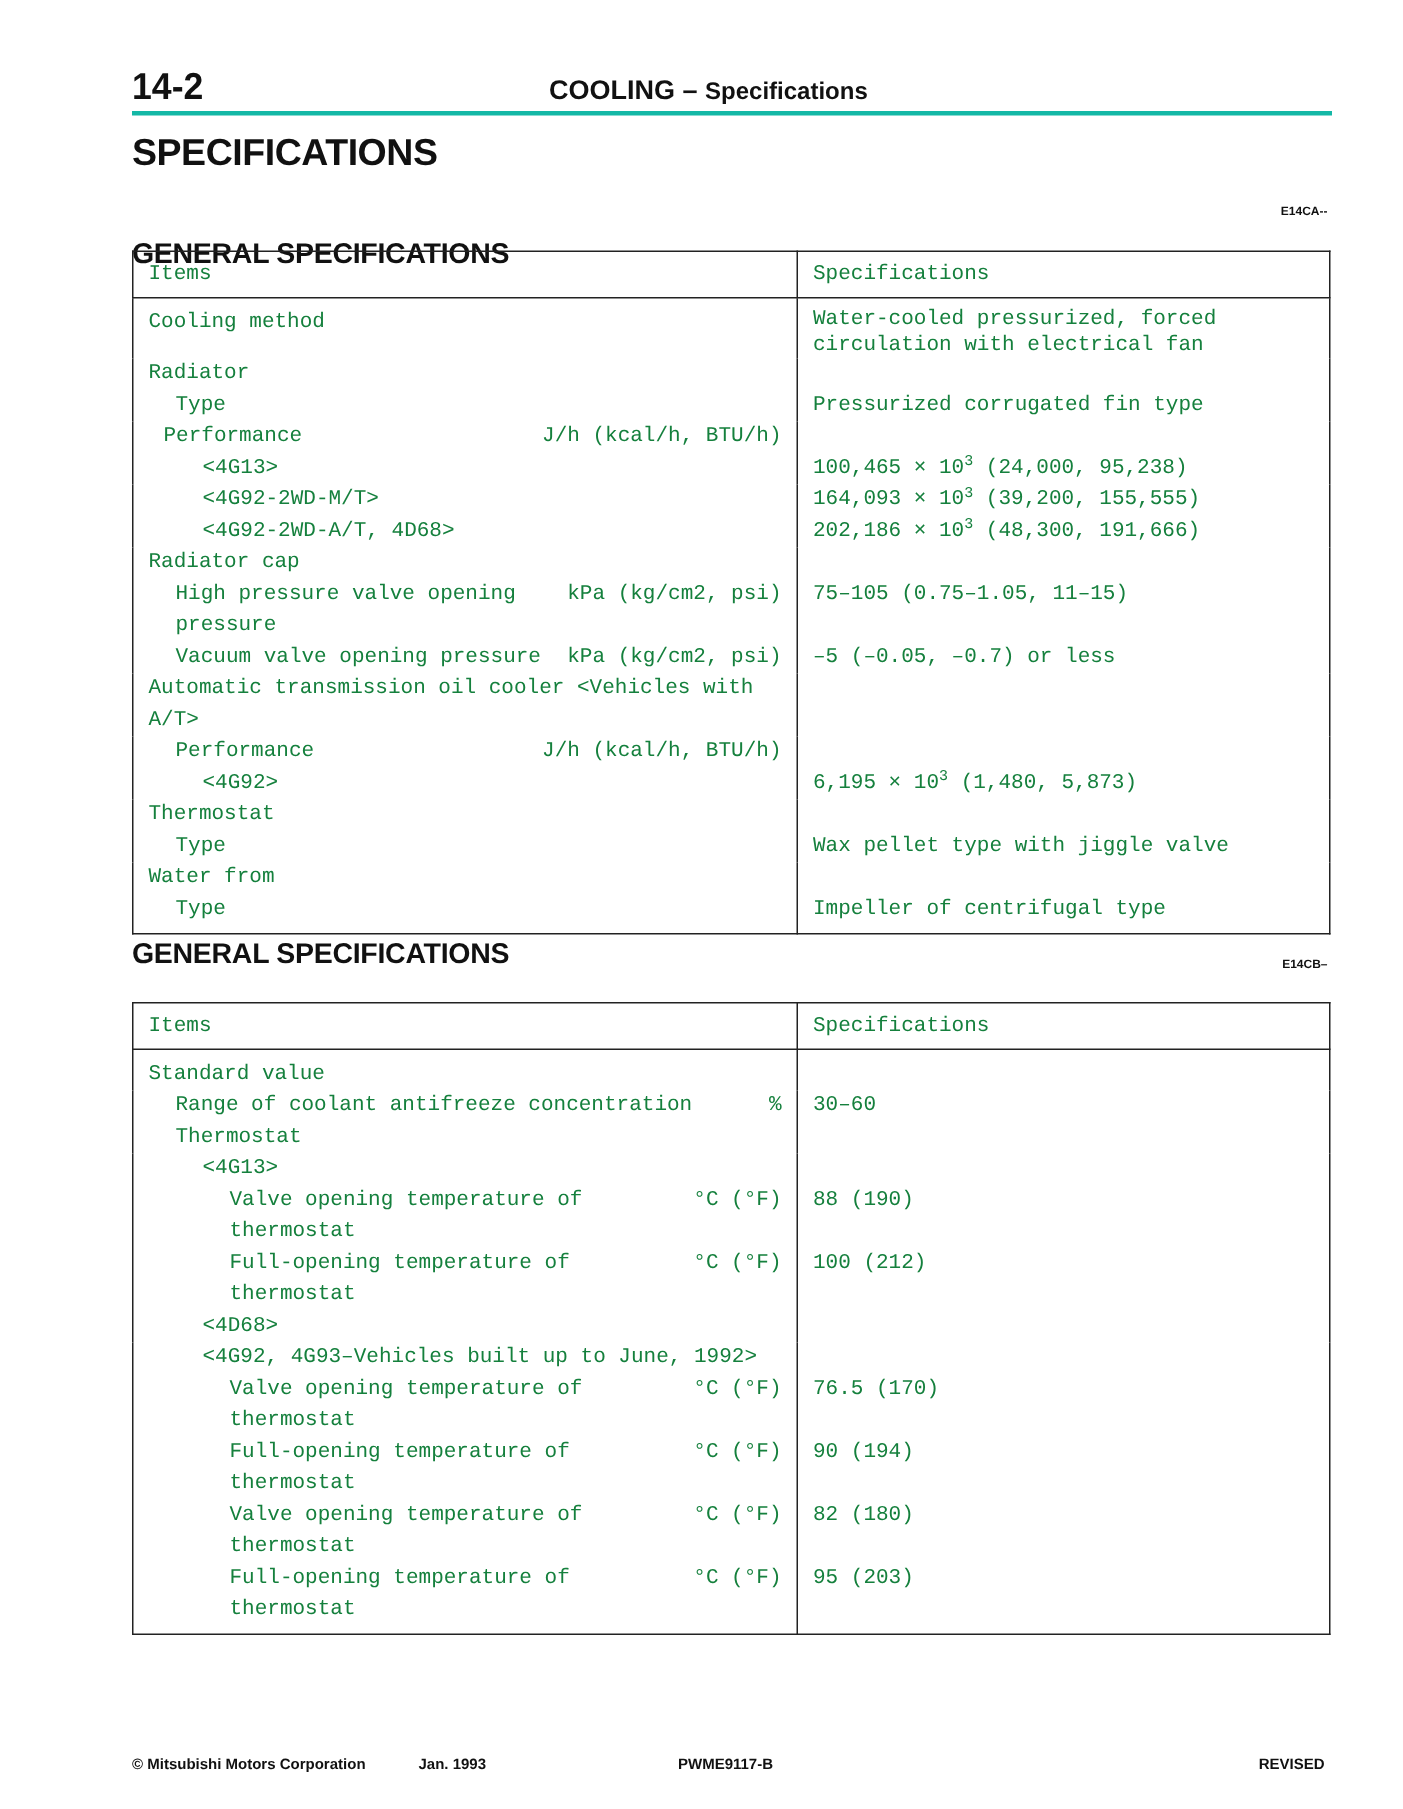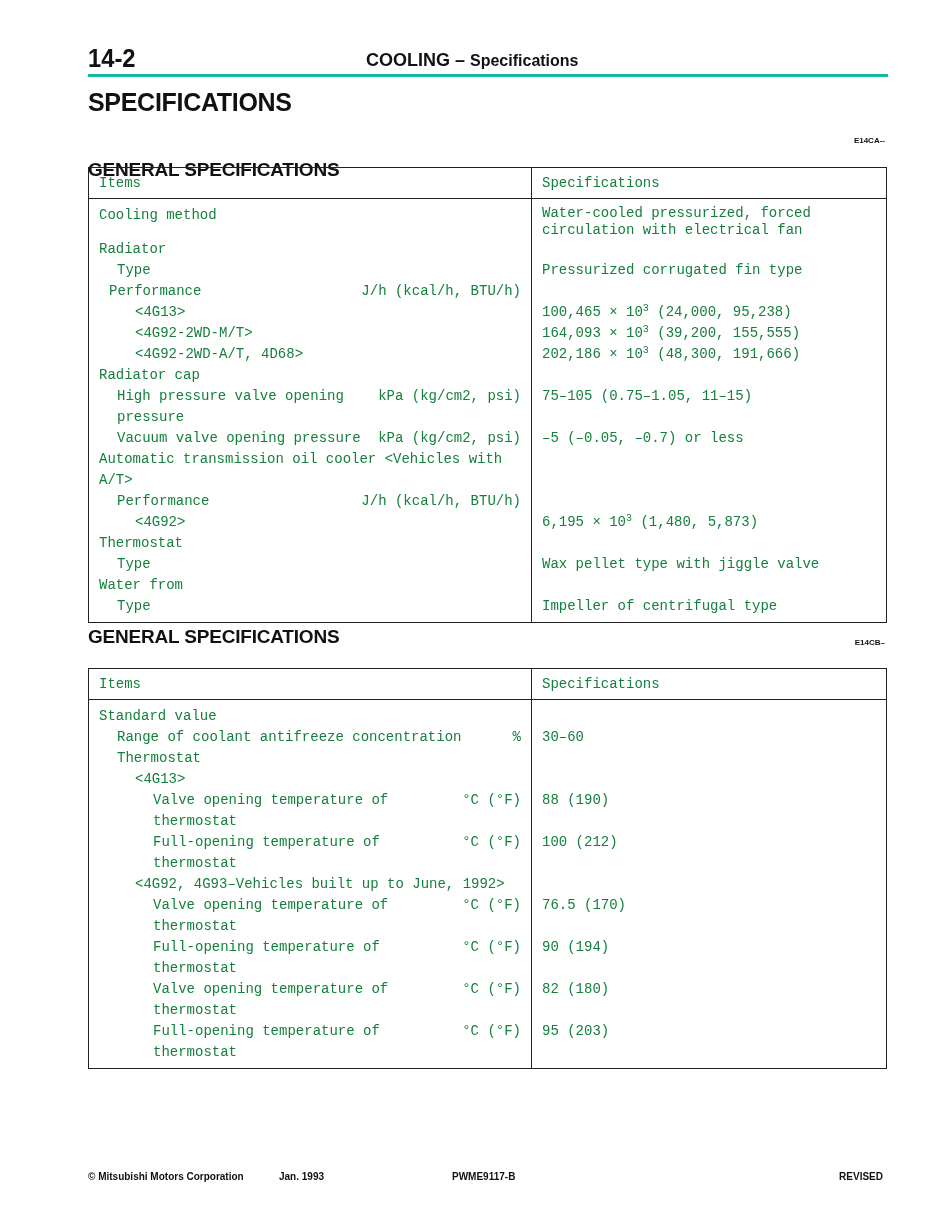--- a/index.html
+++ b/index.html
@@ -313,20 +313,24 @@
     <tr>
       <td class="items-col">
           <div class="row-flex">
             <span class="indent-3">Full-opening temperature of thermostat</span>
             <span class="unit">°C (°F)</span>
           </div>
         </td>
       <td class="spec-col"><span>100 (212)</span></td>
     </tr>
     <tr>
+      <td class="items-col"><span class="indent-2">&lt;4D68&gt;</span></td>
+      <td class="spec-col"></td>
+    </tr>
+    <tr>
       <td class="items-col"><span class="indent-2">&lt;4G92, 4G93–Vehicles built up to June, 1992&gt;</span></td>
       <td class="spec-col"></td>
     </tr>
     <tr>
       <td class="items-col">
           <div class="row-flex">
             <span class="indent-3">Valve opening temperature of thermostat</span>
             <span class="unit">°C (°F)</span>
           </div>
         </td>

